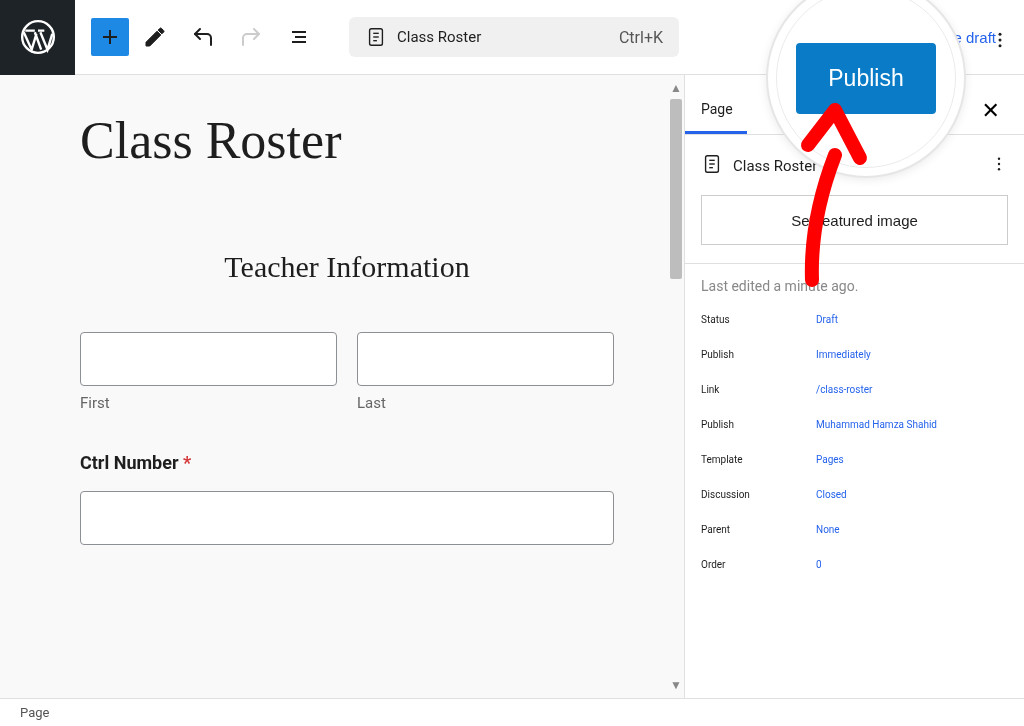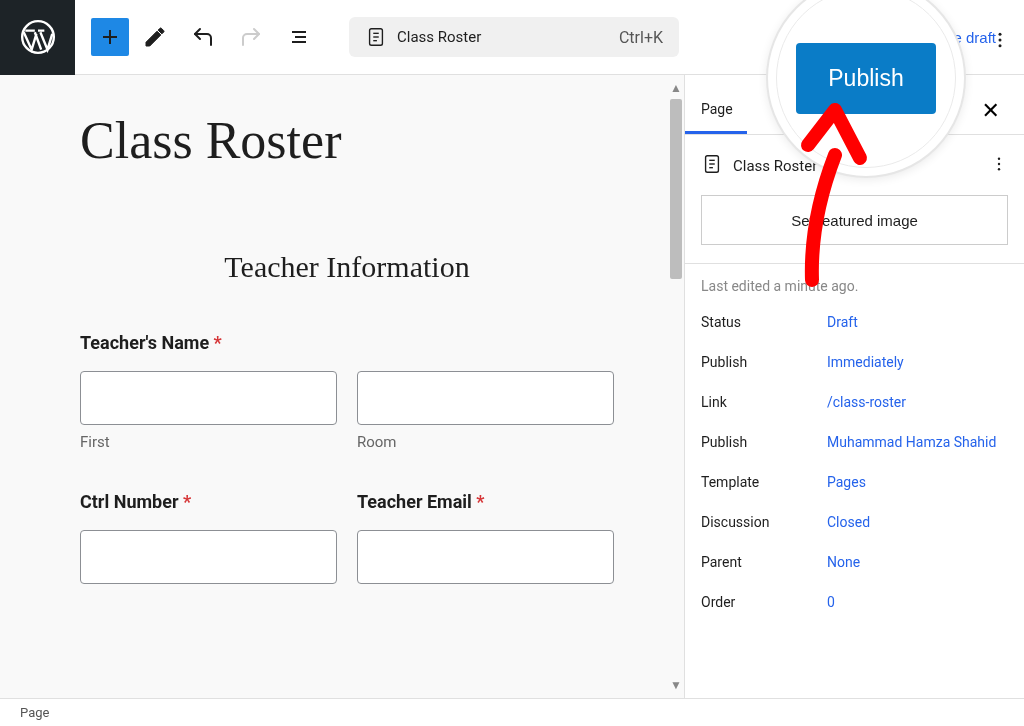--- a/index.html
+++ b/index.html
@@ -146,21 +146,21 @@
   font-size: 15px;
   color: #1e1e1e;
   cursor: pointer;
 }
 .last-edited {
   padding: 14px 16px 0 16px;
   font-size: 14px;
   color: #888;
 }
 .meta-rows { padding: 8px 16px; }
-.meta-row { display: flex; padding: 12px 0; font-size: 14px; gap: 11px; }
+.meta-row { display: flex; padding: 12px 0; font-size: 10px; }
 .meta-key { width: 115px; color: #1e1e1e; }
 .meta-val { color: #2563eb; cursor: pointer; }
 .footer {
   position: absolute;
   bottom: 0;
   left: 0;
   width: 100%;
   height: 28px;
   border-top: 1px solid #e0e0e0;
   background: #fff;
@@ -274,46 +274,35 @@
       </svg>
   </div>
 </div>
 
 <div class="main">
 
   <div class="editor">
     <h1 class="page-title-h1">Class Roster</h1>
     <h2 class="section-h2">Teacher Information</h2>
 
-    <div class="field-label">
-      <span>Teacher's Name</span>
-      <span class="req">*</span>
-    </div>
     <div class="two-col">
       <div class="col">
         <input class="text-input" type="text" style="">
         <div class="sub-label">First</div>
       </div>
       <div class="col">
         <input class="text-input" type="text" style="">
-        <div class="sub-label">Room</div>
+        <div class="sub-label">Last</div>
       </div>
     </div>
 
     <div class="two-col" style="margin-bottom:0;">
       <div class="col">
         <div class="field-label">
           <span>Ctrl Number</span>
-          <span class="req">*</span>
-        </div>
-        <input class="text-input" type="text" style="">
-      </div>
-      <div class="col">
-        <div class="field-label">
-          <span>Teacher Email</span>
           <span class="req">*</span>
         </div>
         <input class="text-input" type="text" style="">
       </div>
     </div>
 
     <div class="editor-scroll">
       <div class="scroll-arrow-up">▲</div>
       <div class="scroll-thumb"></div>
       <div class="scroll-arrow-down">▼</div>

